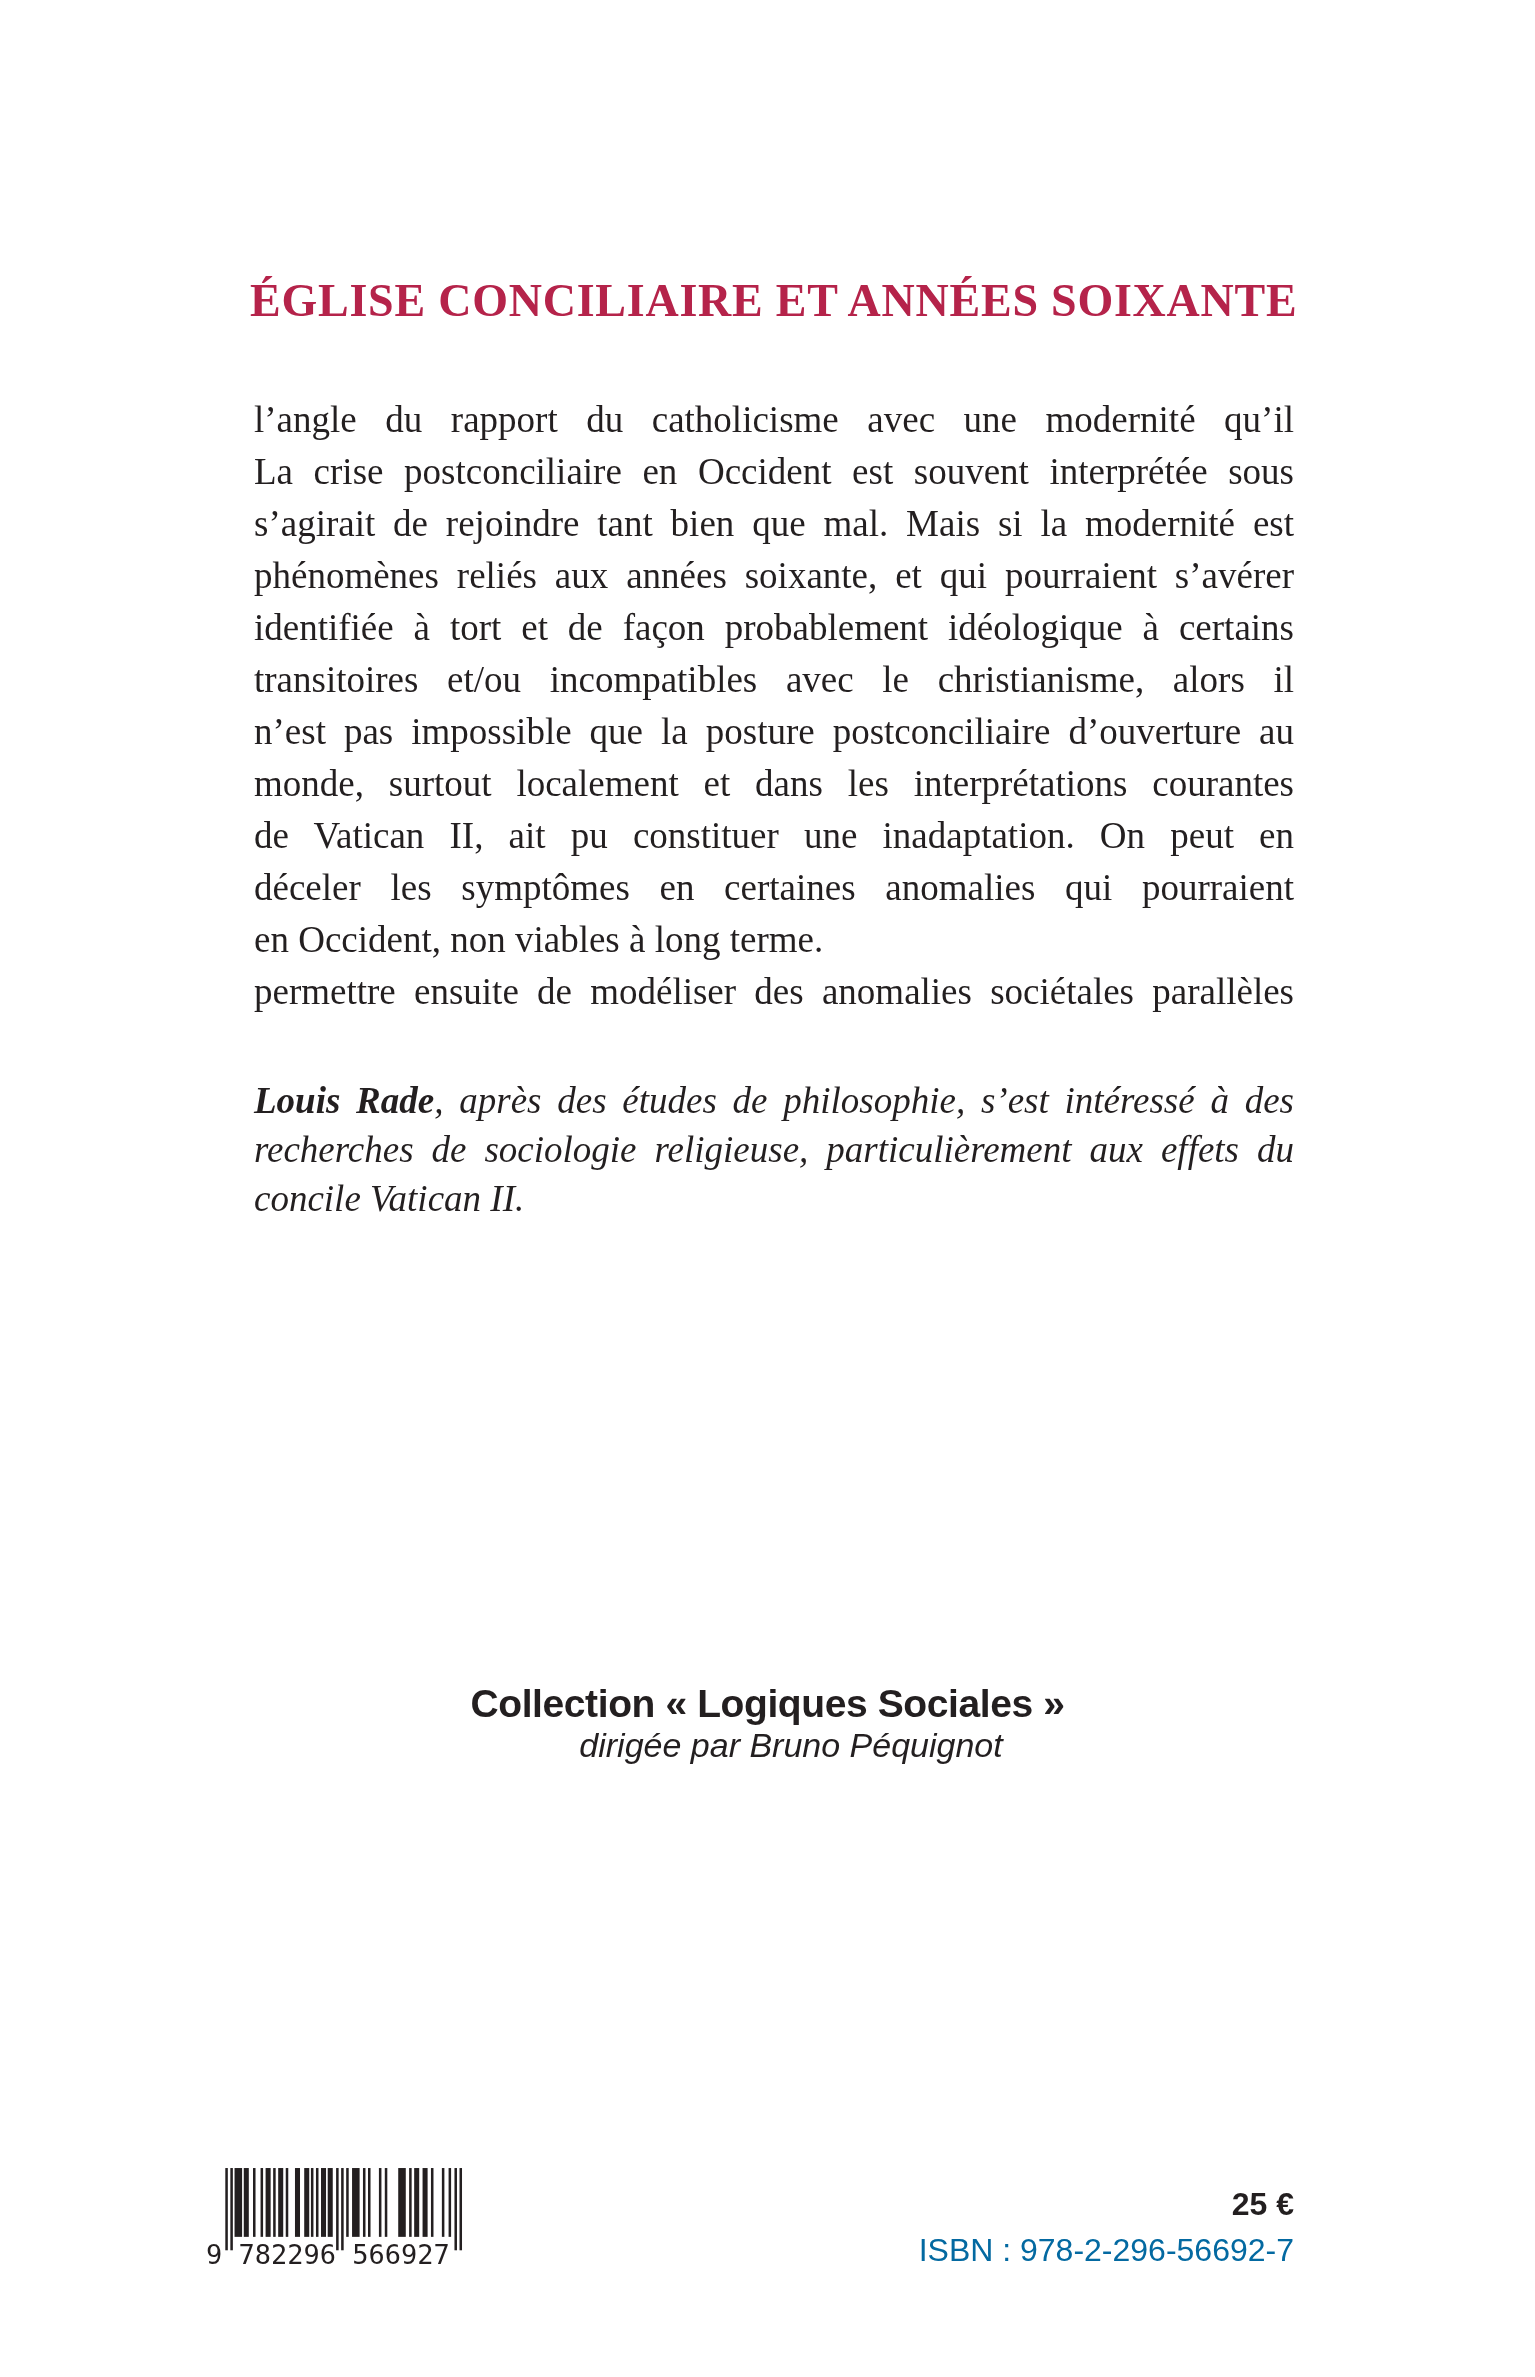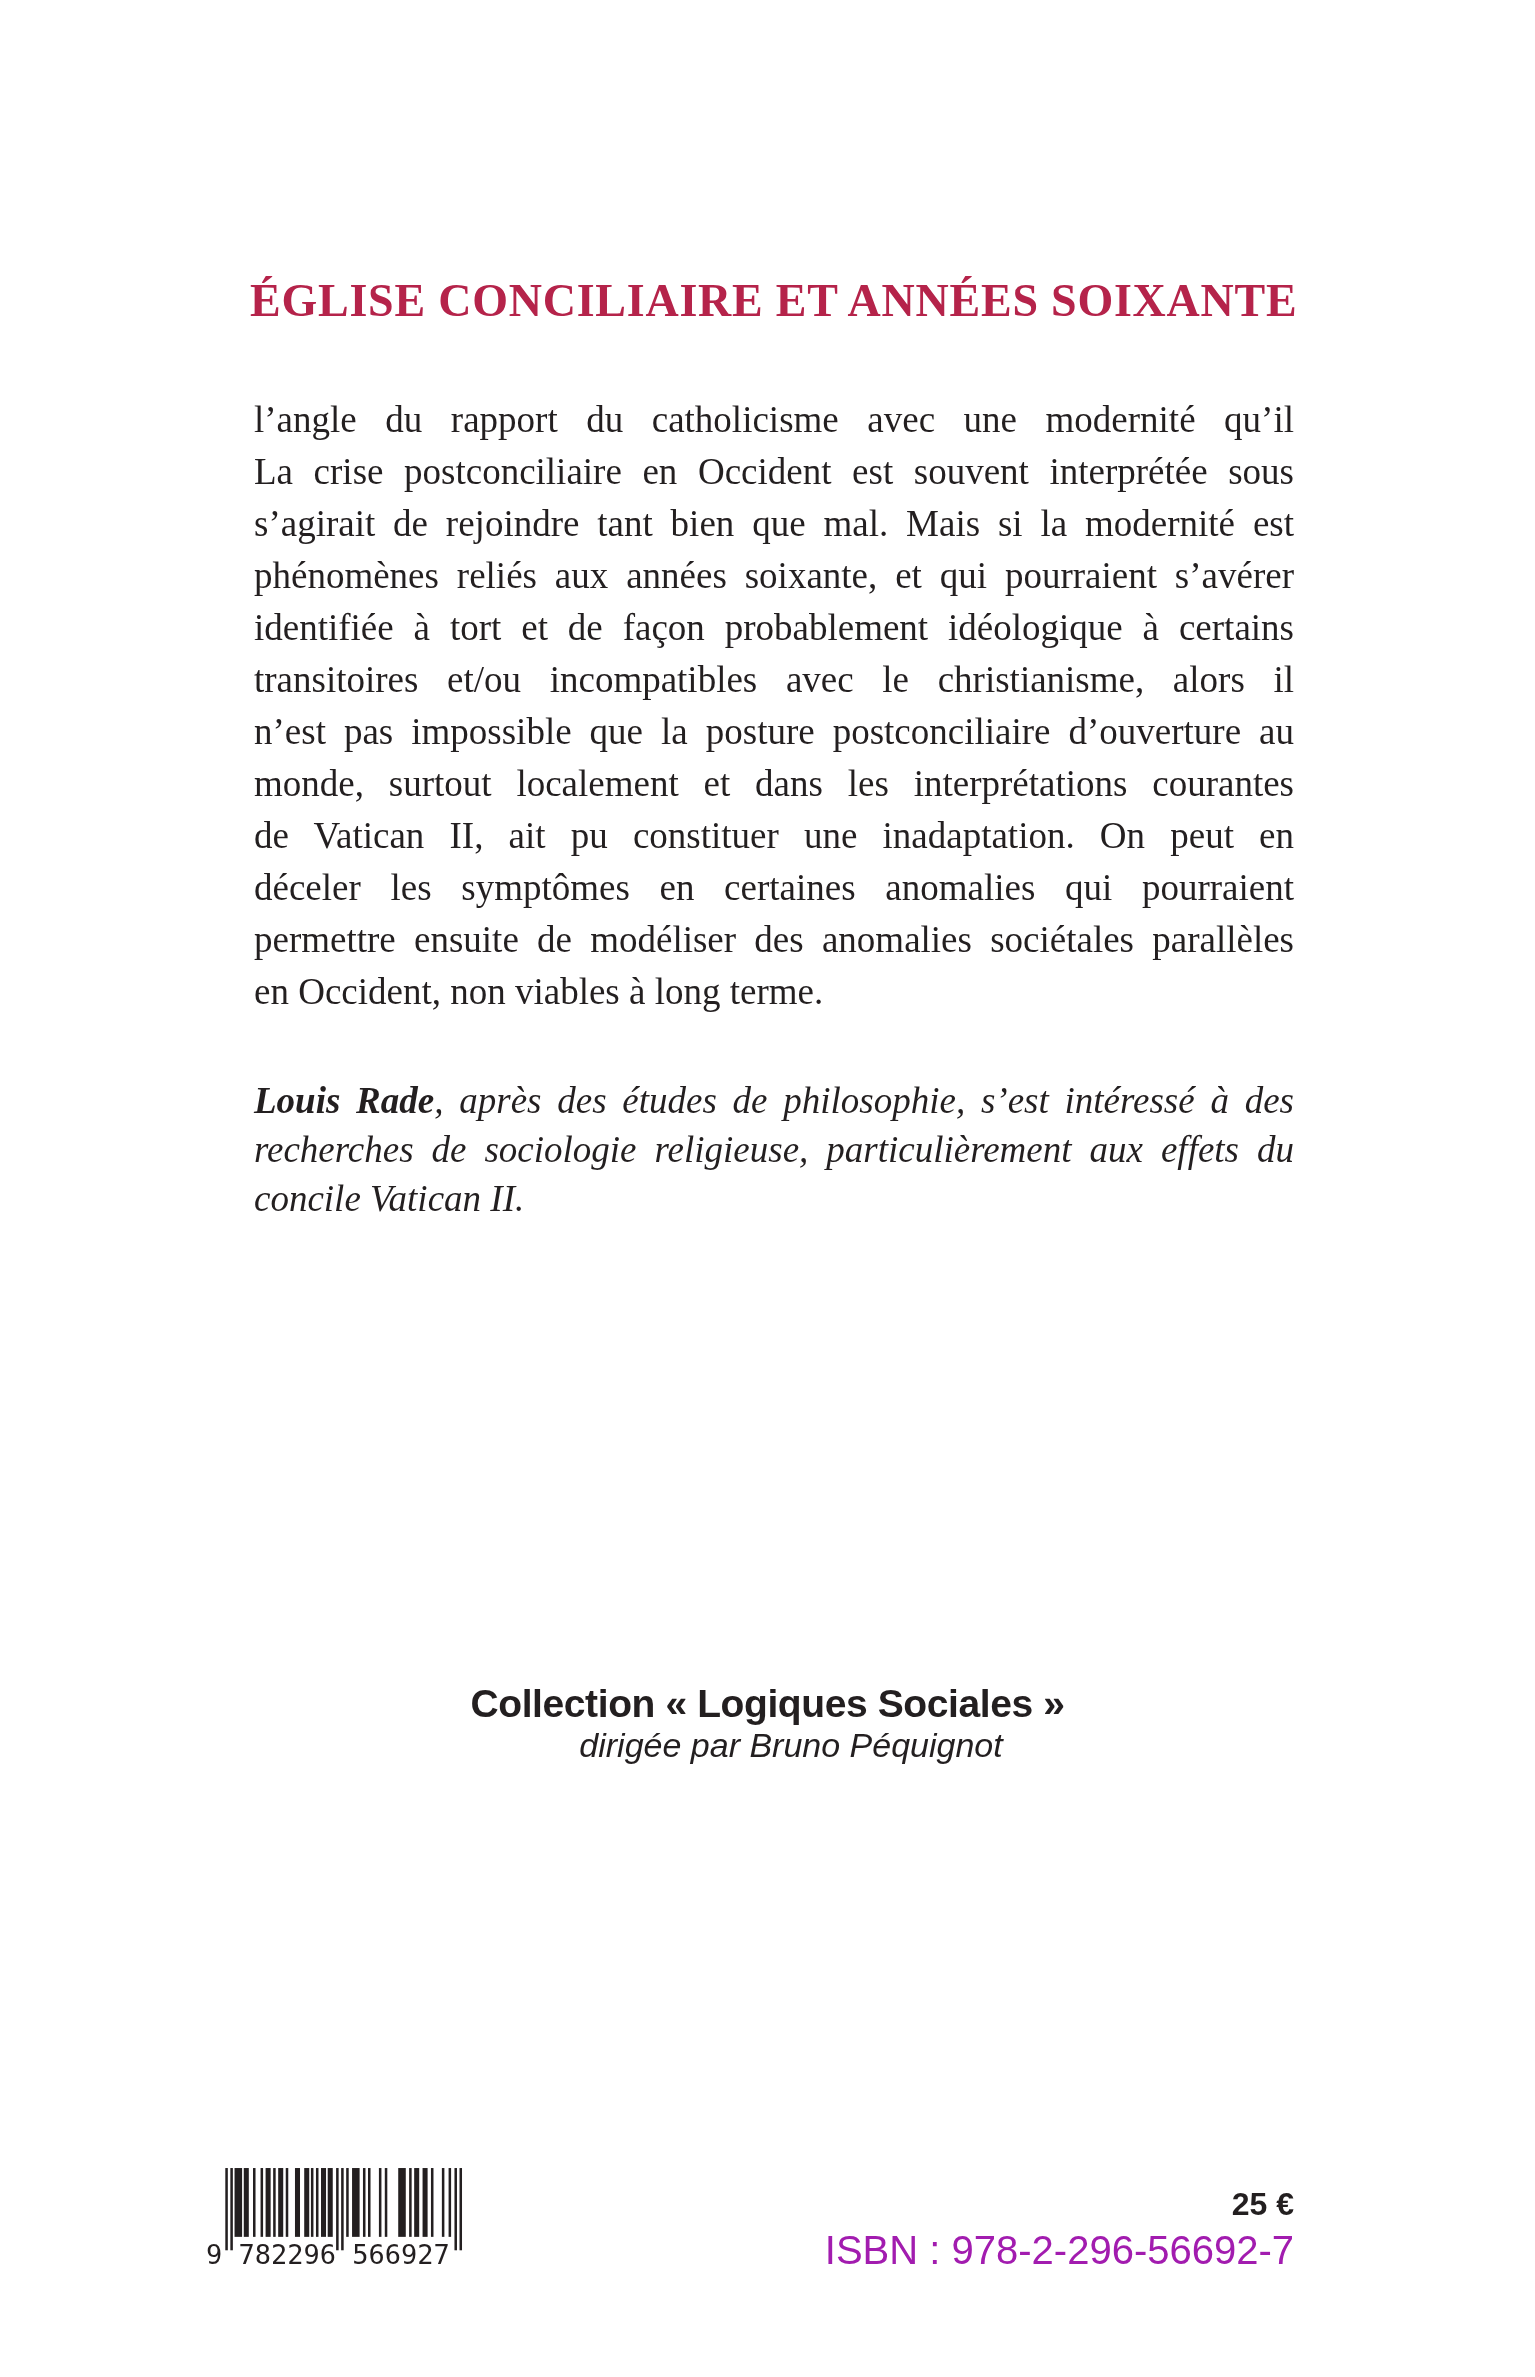--- a/index.html
+++ b/index.html
@@ -133,23 +133,23 @@
     line-height: 37px;
     color: #231f20;
     text-align: right;
     font-weight: bold;
   }
   .isbn {
     position: absolute;
     right: 241px;
     top: 2232px;
     font-family: "Liberation Sans", "DejaVu Sans", sans-serif;
-    font-size: 40px;
+    font-size: 32px;
     line-height: 37px;
-    color: #a21caf;
+    color: #0369a1;
     text-align: right;
     white-space: nowrap;
   }
 </style>
 </head>
 <body>
 
 <div class="cover">
 
   <div class="title" style="transform: scaleX(0.9781); width: 1072px;">ÉGLISE CONCILIAIRE ET ANNÉES SOIXANTE</div>
@@ -158,22 +158,22 @@
     <span class="line">l’angle du rapport du catholicisme avec une modernité qu’il</span>
     <span class="line">La crise postconciliaire en Occident est souvent interprétée sous</span>
     <span class="line">s’agirait de rejoindre tant bien que mal.  Mais si la modernité est</span>
     <span class="line">phénomènes reliés aux années soixante, et qui pourraient s’avérer</span>
     <span class="line">identifiée à tort et de façon probablement idéologique à certains</span>
     <span class="line">transitoires et/ou incompatibles avec le christianisme, alors il</span>
     <span class="line">n’est pas impossible que la posture postconciliaire d’ouverture au</span>
     <span class="line">monde, surtout localement et dans les interprétations courantes</span>
     <span class="line">de Vatican II, ait pu constituer une inadaptation. On peut en</span>
     <span class="line">déceler les symptômes en certaines anomalies qui pourraient</span>
+    <span class="line last">en Occident, non viables à long terme.</span>
     <span class="line">permettre ensuite de modéliser des anomalies sociétales parallèles</span>
-    <span class="line last">en Occident, non viables à long terme.</span>
   </div>
 
   <div class="bio">
     <span class="line"><b class="author-name">Louis Rade</b><span>, après des études de philosophie, s’est intéressé à des</span></span>
     <span class="line">recherches de sociologie religieuse, particulièrement aux effets du</span>
     <span class="line last">concile Vatican II.</span>
   </div>
 
   <div class="collection">
     <span class="collection-name">Collection « Logiques Sociales »</span>

